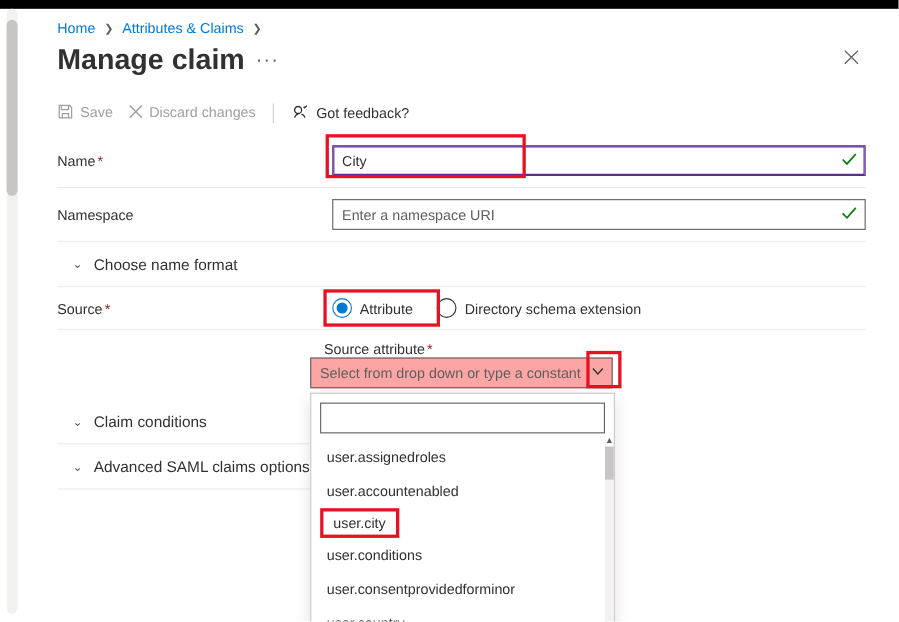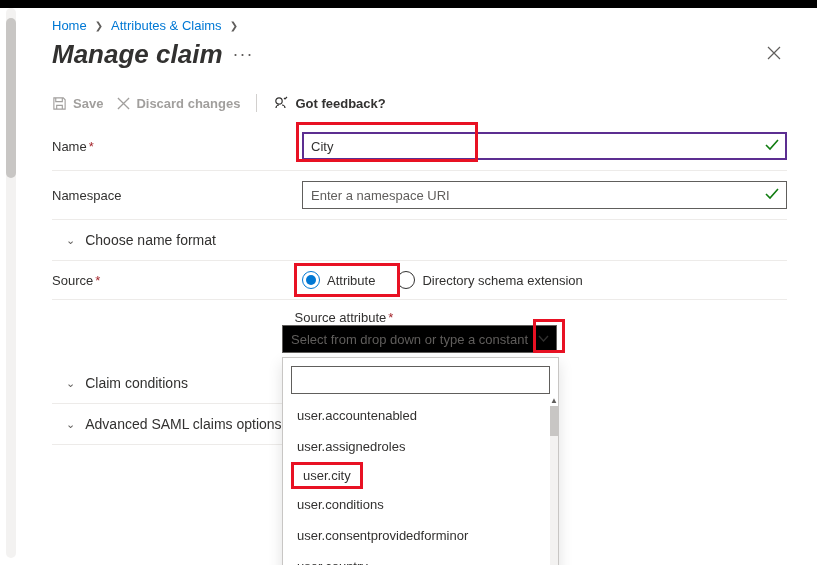--- a/index.html
+++ b/index.html
@@ -56,42 +56,40 @@
   .title-row {
     display: flex;
     align-items: center;
     justify-content: space-between;
     margin-top: 6px;
   }
   .title {
     font-size: 26px;
     font-weight: 600;
     color: #323130;
-    font-style: italic;
   }
   .title-ellipsis {
     color: #605e5c;
     font-size: 18px;
     margin-left: 10px;
     letter-spacing: 1px;
   }
   .close-x {
     font-size: 16px;
     color: #605e5c;
     cursor: pointer;
     padding: 6px;
   }
   .toolbar {
     display: flex;
-    align-items: center;
+    align-items: flex-start;
     gap: 14px;
     margin-top: 24px;
     padding-bottom: 10px;
     color: #a19f9d;
-    font-weight: bold;
   }
   .toolbar .btn {
     display: flex;
     align-items: center;
     gap: 6px;
     cursor: default;
     color: #a19f9d;
   }
   .toolbar .divider {
     width: 1px;
@@ -191,21 +189,21 @@
   .dropdown-input {
     width: 100%;
     height: 28px;
     border: 1px solid #605e5c;
     padding: 0 28px 0 8px;
     font-size: 13px;
     color: #605e5c;
     display: flex;
     align-items: center;
     cursor: pointer;
-    background: #000000;
+    background: #fca5a5;
   }
   .dropdown-chev {
     position: absolute;
     right: 8px;
     top: 50%;
     transform: translateY(-50%);
     font-size: 11px;
     color: #323130;
   }
   .dropdown-panel {
@@ -399,22 +397,22 @@
       </span>
       <div class="highlight-box" style="right:-8px;top:-6px;width:32px;height:34px;"></div>
 
       <div class="dropdown-panel">
         <input class="dropdown-search" style="">
         <div class="dd-scroll-arrow up">▲</div>
         <div class="dd-scroll-track">
           <div class="dd-scroll-thumb"></div>
         </div>
         <div class="dropdown-list">
+          <div class="dropdown-option">user.assignedroles</div>
           <div class="dropdown-option">user.accountenabled</div>
-          <div class="dropdown-option">user.assignedroles</div>
           <div><span class="dropdown-option hl">user.city</span></div>
           <div class="dropdown-option">user.conditions</div>
           <div class="dropdown-option">user.consentprovidedforminor</div>
           <div class="dropdown-option">user.country</div>
         </div>
       </div>
     </div>
   </div>
 
   <div class="expand-row" style="width:250px;border-bottom:1px solid #edebe9;">

